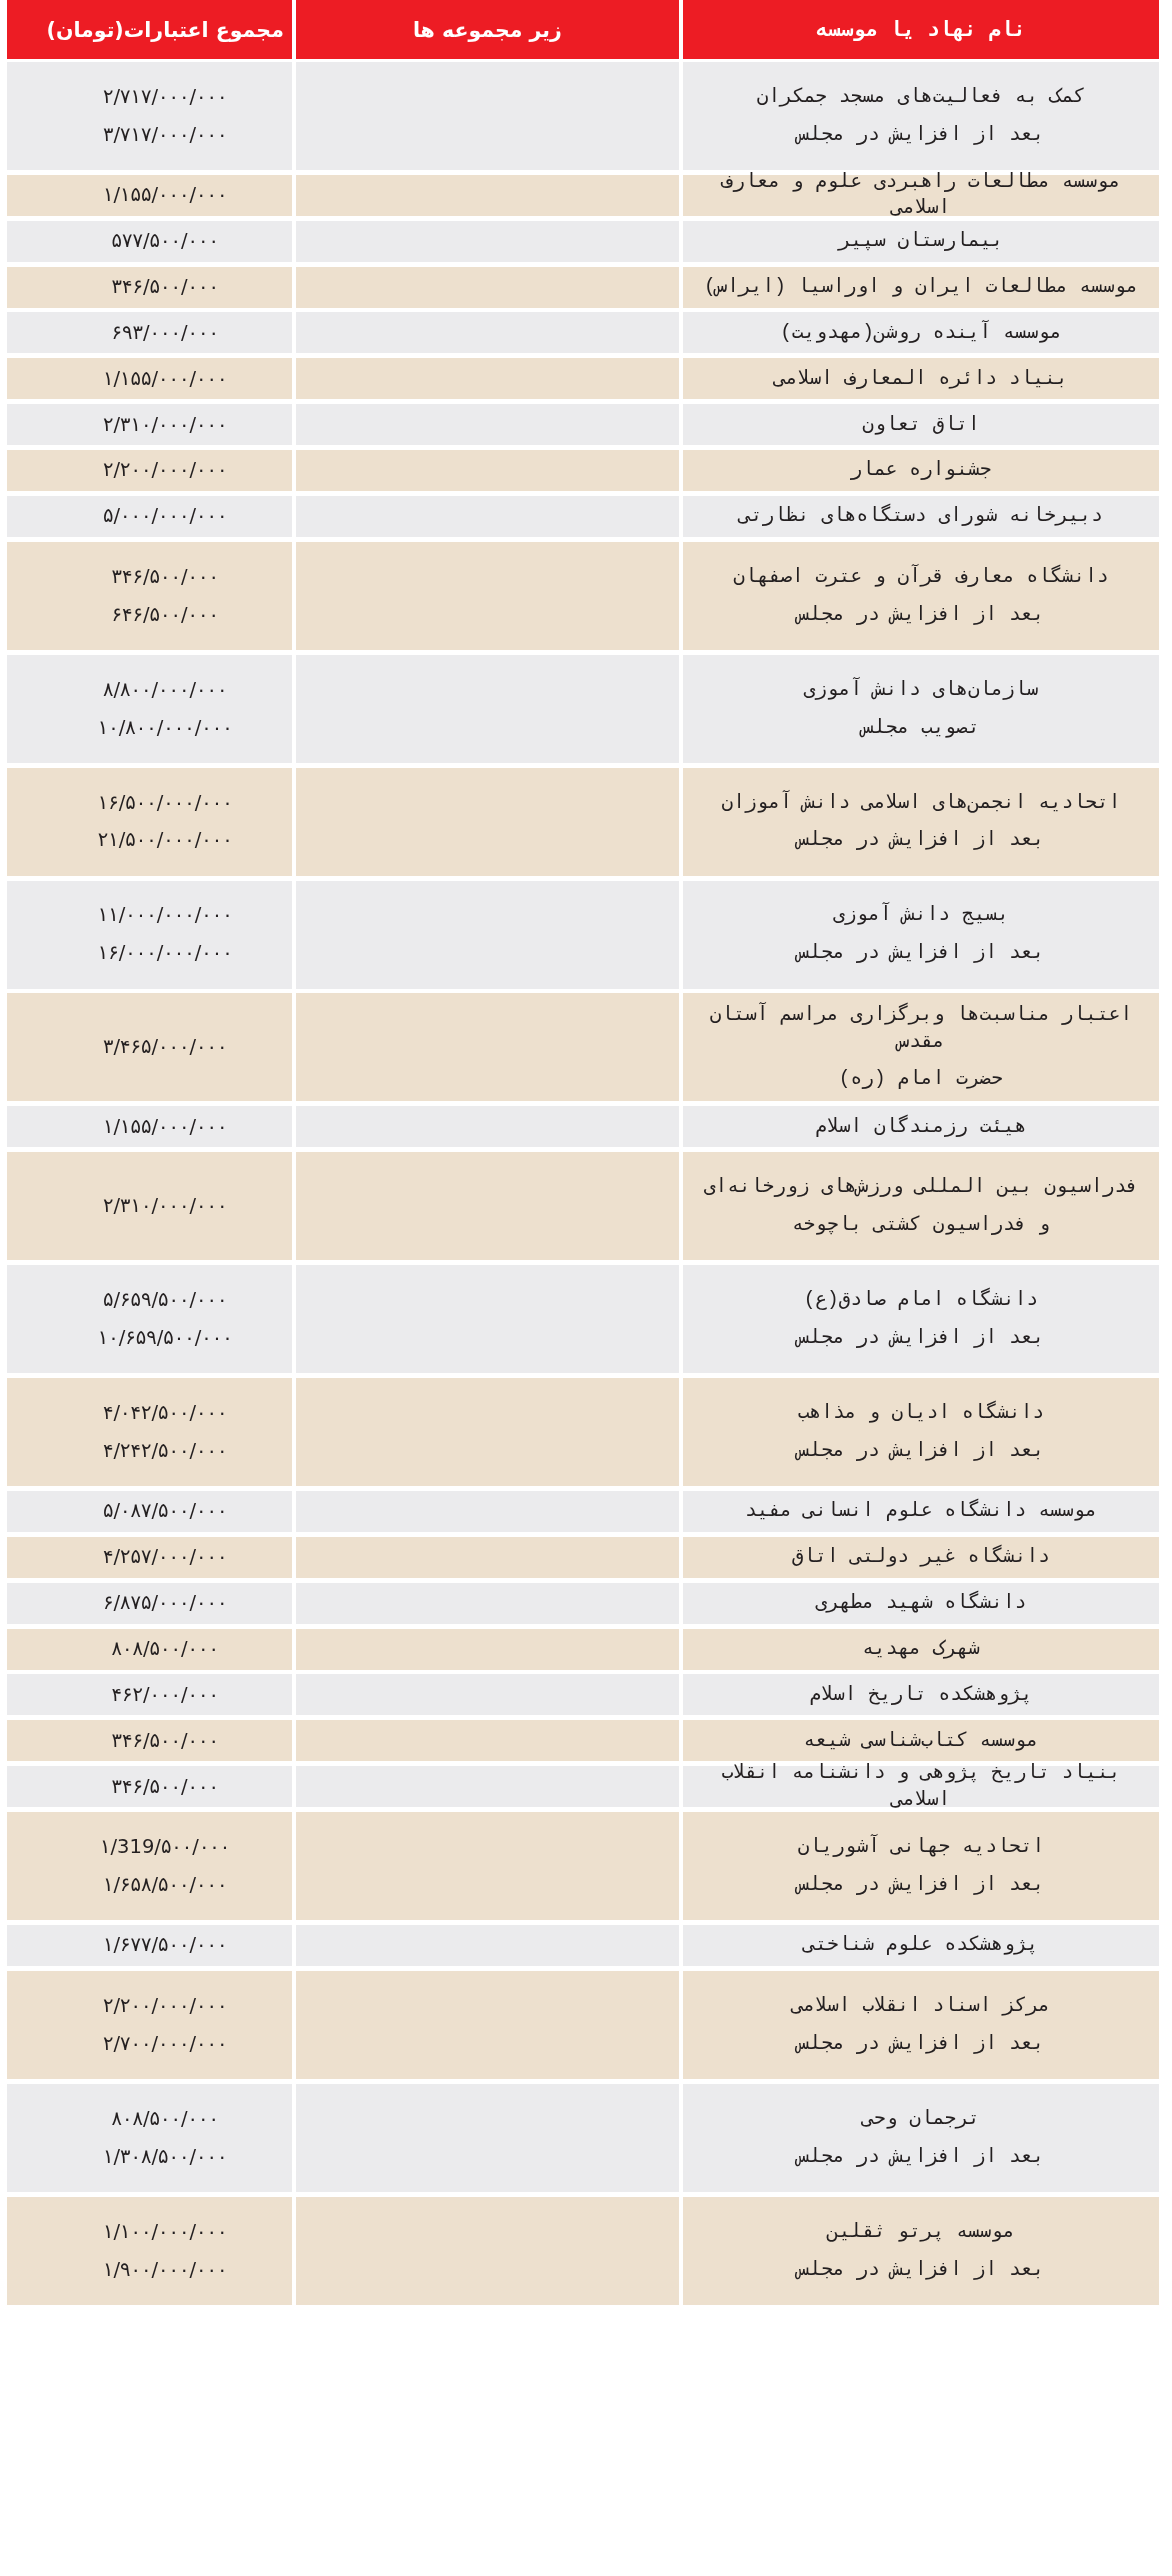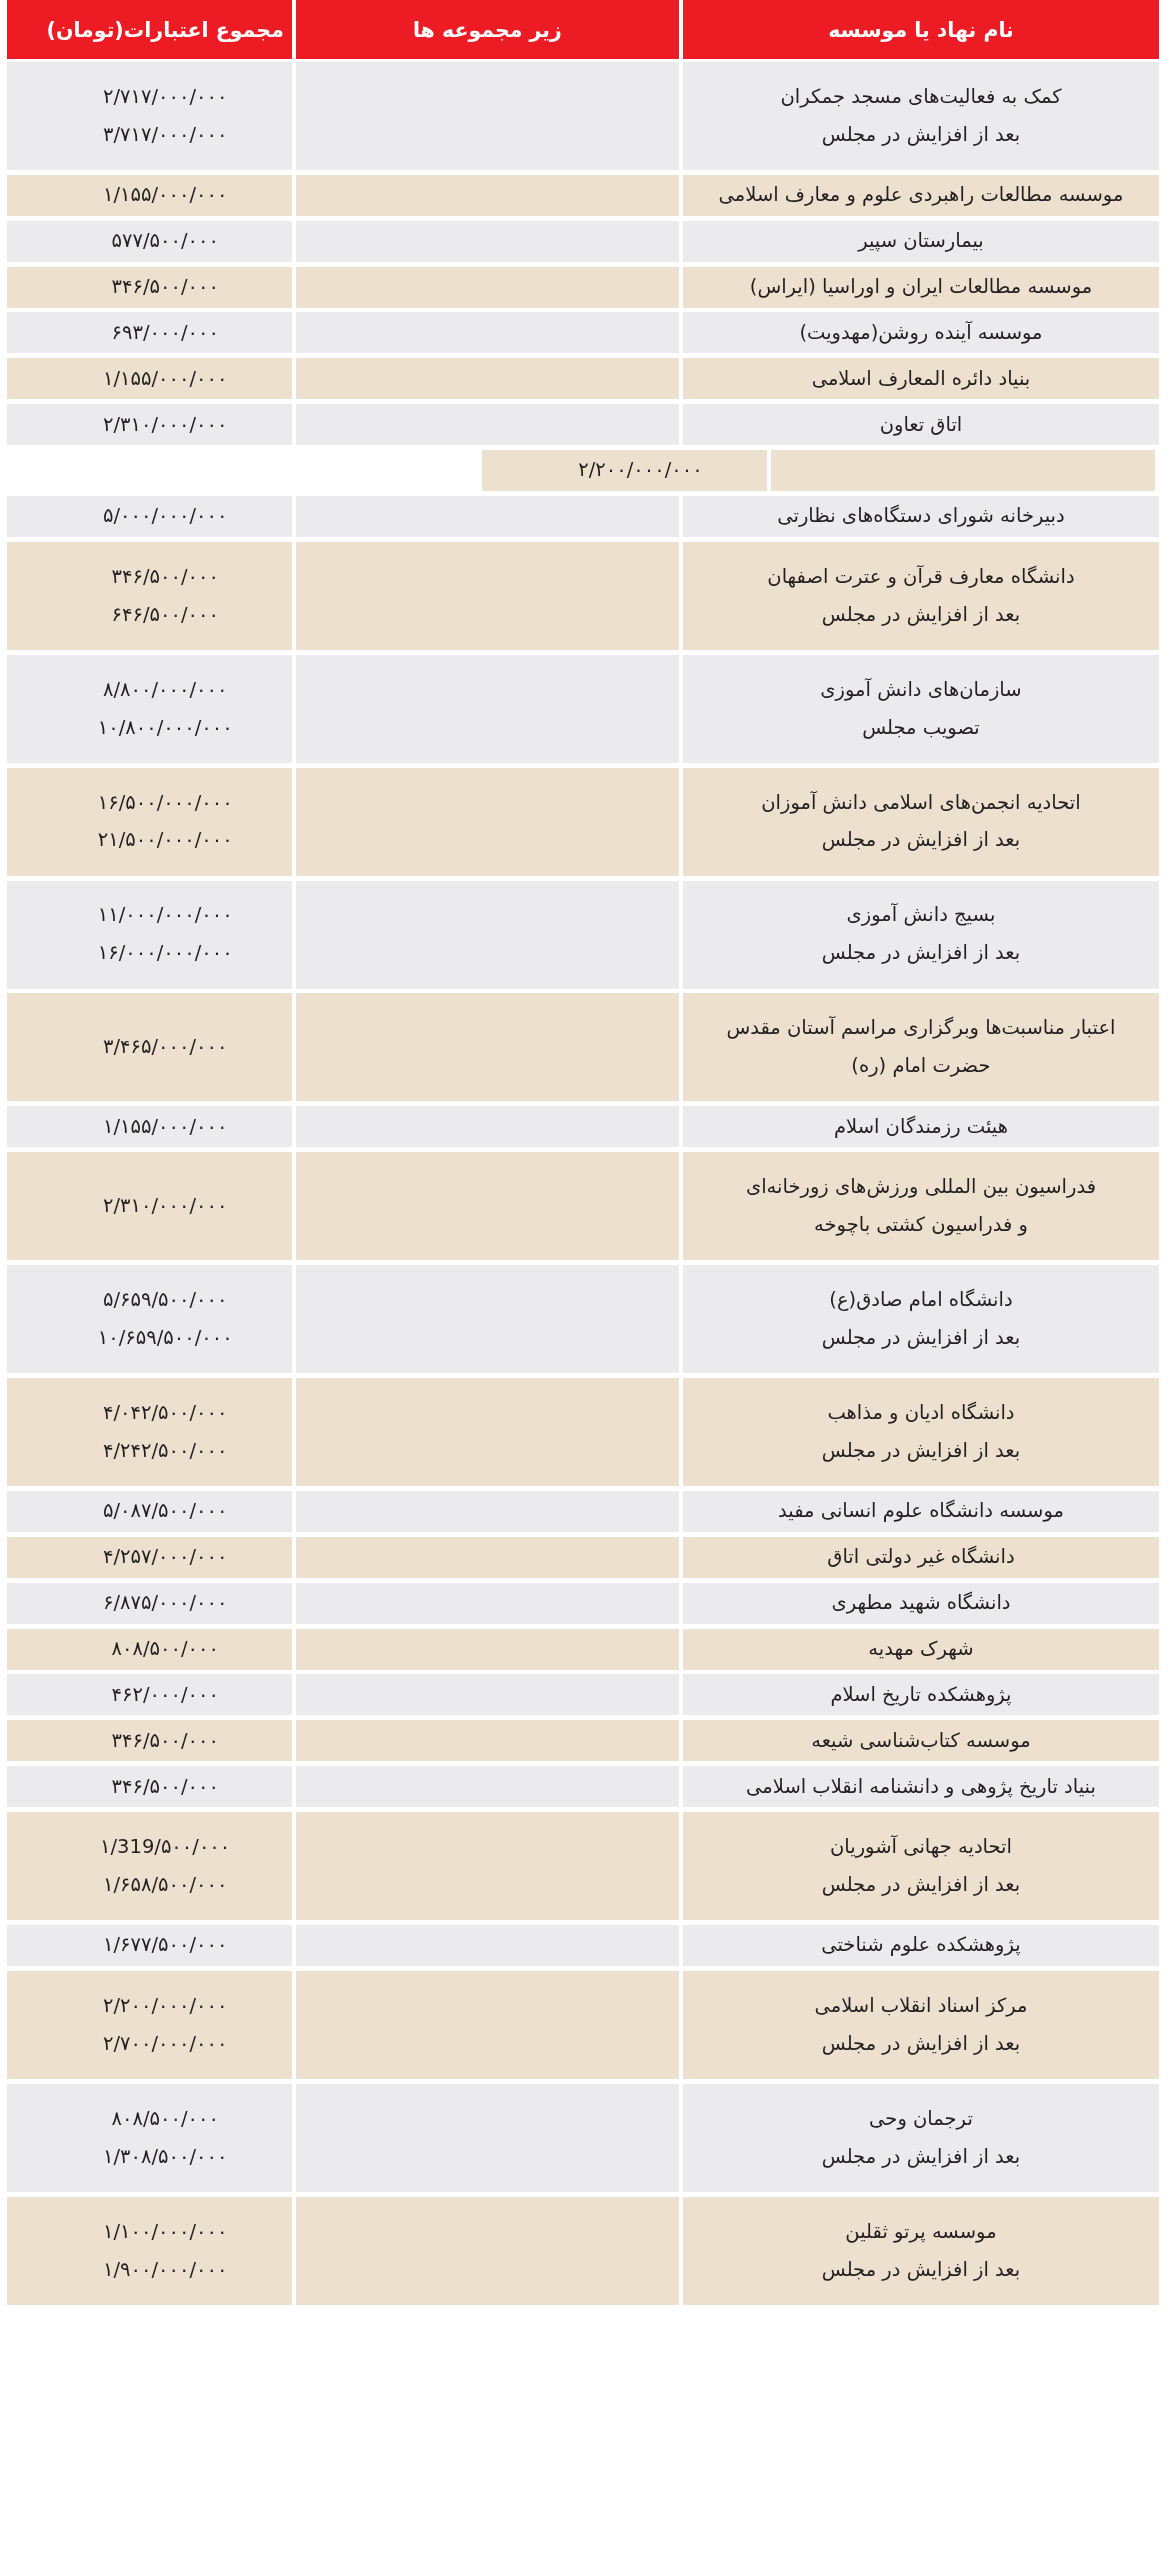--- a/index.html
+++ b/index.html
@@ -1,21 +1,21 @@
 <!DOCTYPE html>
 <html><head>
 <meta charset="utf-8">
 <style>
   html, body { margin: 0; padding: 0; background: #ffffff; }
   body { width: 1173px; height: 2576px; overflow: hidden; font-family: "DejaVu Sans", sans-serif; }
   .table { position: absolute; left: 6.8px; top: 0; width: 1152px; direction: rtl; }
   .row { display: flex; flex-direction: row; margin-bottom: 4.9px; }
   .header { margin-bottom: 2.9px; }
   .cell { box-sizing: border-box; display: flex; flex-direction: column; justify-content: center; align-items: center; text-align: center; }
-  .c-name { width: 476px; }
+  .c-name { width: 476px; font-family: Liberation Mono, monospace; }
   .c-sub { width: 384px; margin-right: 3.9px; text-align: center; }
   .c-val { width: 285px; margin-right: 3.9px; direction: ltr; padding-left: 32px; }
   .header .cell { background: #ED1C24; color: #ffffff; height: 59px; font-size: 20.5px; font-weight: bold; }
   .row.single .cell { height: 41px; }
   .row.double .cell { height: 108px; }
   .row.gray .cell { background: #EBEBED; }
   .row.beige .cell { background: #EDE0CE; }
   .line { font-size: 19.5px; color: #231F20; line-height: 1.35; padding: 5.8px 9.7px; direction: rtl; }
   .c-val .line { direction: ltr; letter-spacing: 1px; }
 </style>
@@ -102,20 +102,23 @@
           <div class="line">اتاق تعاون</div>
         </div>
         <div class="cell c-sub">
           <div class="line"></div>
         </div>
         <div class="cell c-val">
           <div class="line">۲/۳۱۰/۰۰۰/۰۰۰</div>
         </div>
       </div>
       <div class="row single beige">
+        <div class="cell c-name">
+          <div class="line">جشنواره عمار</div>
+        </div>
         <div class="cell c-sub">
           <div class="line"></div>
         </div>
         <div class="cell c-val">
           <div class="line">۲/۲۰۰/۰۰۰/۰۰۰</div>
         </div>
       </div>
       <div class="row single gray">
         <div class="cell c-name">
           <div class="line">دبیرخانه شورای دستگاه‌های نظارتی</div>

